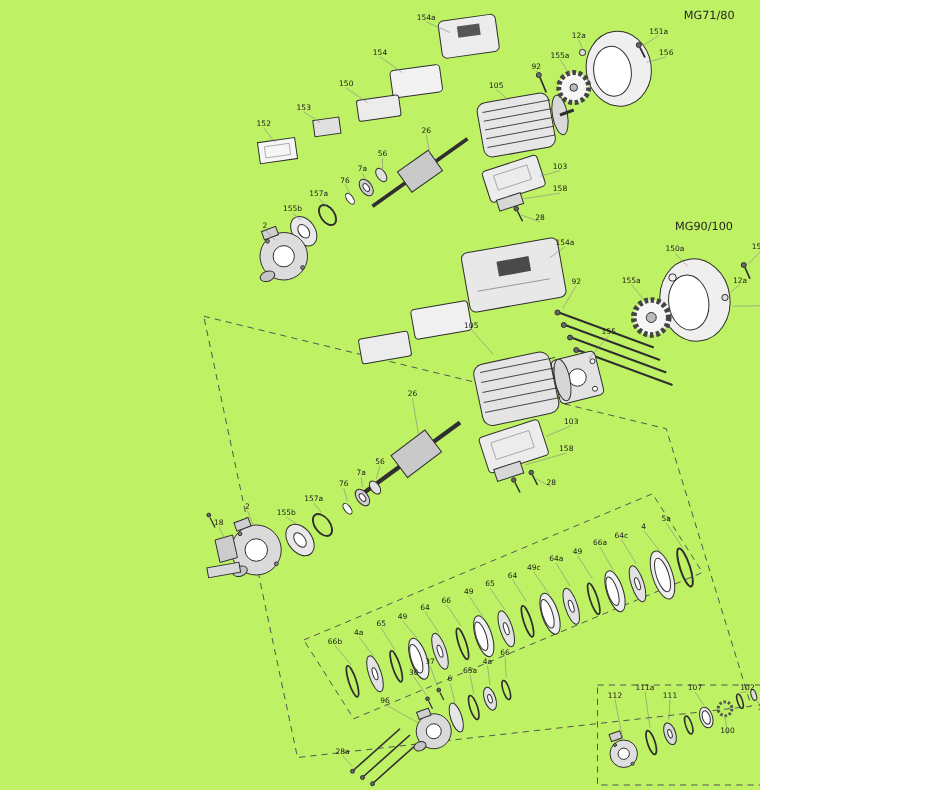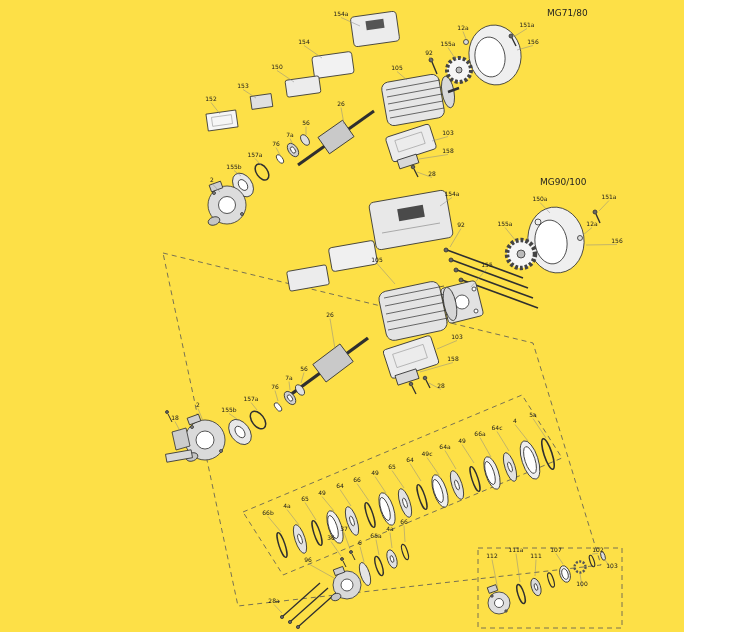--- a/index.html
+++ b/index.html
@@ -1,17 +1,17 @@
 <!DOCTYPE html>
 <html><head>
 <meta charset="utf-8">
 <style>
   *{margin:0;padding:0;box-sizing:border-box}
   html,body{background:#fff;font-family:"DejaVu Sans",sans-serif}
-  .canvas{position:relative;width:684px;height:632px;background:#fde047;overflow:hidden}
+  .canvas{position:relative;width:608px;height:632px;background:#bef264;overflow:hidden}
   .canvas svg{position:absolute;left:0;top:0}
   .section-label{position:absolute;font-size:9px;color:#1f1f1f;white-space:nowrap}
   svg text{font-family:"DejaVu Sans",sans-serif}
 </style>
 </head>
 <body>
 
 <div class="canvas">
   <svg id="diagram-svg" width="752" height="632" viewBox="0 0 752 632">
       <polygon points="163,253 533,343 601,565 238,606" fill="none" stroke="#555555" stroke-width="0.8" stroke-dasharray="5,4"></polygon>

